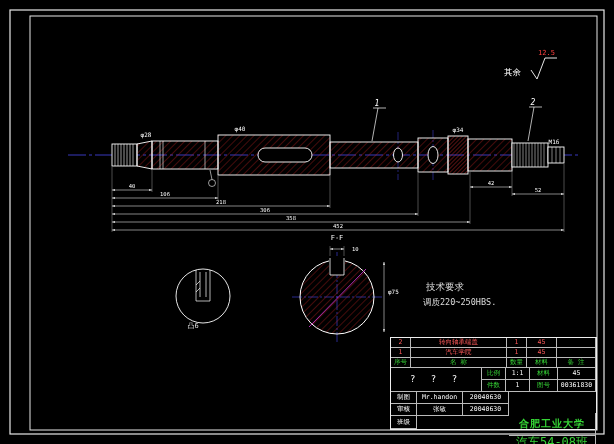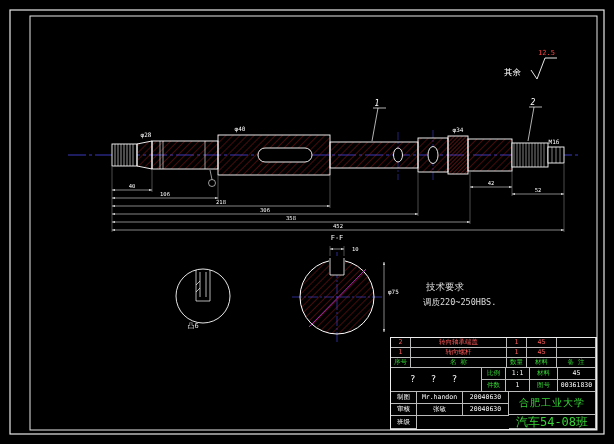--- a/index.html
+++ b/index.html
@@ -13,21 +13,21 @@
   .trow{display:flex;flex:0 0 auto;}
   .col{display:flex;flex-direction:column;flex:0 0 auto;}
   .tc{border-right:1px solid #bbb;border-bottom:1px solid #bbb;box-sizing:border-box;
       display:flex;align-items:center;justify-content:center;overflow:hidden;white-space:nowrap;}
   .h10{height:10px}.h12{height:12px}.h13{height:13px}.h24{height:24px}
   .w20{width:20px}.w96{width:96px}.w30{width:30px}.w24{width:24px}.w28{width:28px}
   .w48{width:48px}.w91{width:91px}.w26{width:26px}.w46{width:46px}.w118{width:118px}
   .fx{flex:1 1 auto;}
   .red{color:#ff5a5a}.green{color:#35d435}
   .ttl{font-size:9px;letter-spacing:5px;}
-  .school{height:23px;font-size:10px;font-weight:normal;letter-spacing:1px;}
+  .school{height:23px;font-size:10px;font-weight:bold;letter-spacing:1px;margin-top:21px;}
   .cls{font-size:12px;}
 </style>
 </head>
 <body>
 
 <div id="stage">
 
 <svg id="drawing" width="614" height="444" viewBox="0 0 614 444">
   <defs>
     <pattern id="h1" width="5" height="5" patternUnits="userSpaceOnUse" patternTransform="rotate(45)">
@@ -152,21 +152,21 @@
 <div id="tb">
   <div class="trow h10">
     <div class="tc w20 red">2</div>
     <div class="tc w96 red">转向轴承端盖</div>
     <div class="tc w20 red">1</div>
     <div class="tc w30 red">45</div>
     <div class="tc fx"></div>
   </div>
   <div class="trow h10">
     <div class="tc w20 red">1</div>
-    <div class="tc w96 red">转向螺杆</div>
+    <div class="tc w96 red">汽车学院</div>
     <div class="tc w20 red">1</div>
     <div class="tc w30 red">45</div>
     <div class="tc fx"></div>
   </div>
   <div class="trow h10">
     <div class="tc w20 green">序号</div>
     <div class="tc w96 green">名  称</div>
     <div class="tc w20 green">数量</div>
     <div class="tc w30 green">材料</div>
     <div class="tc fx green">备 注</div>

